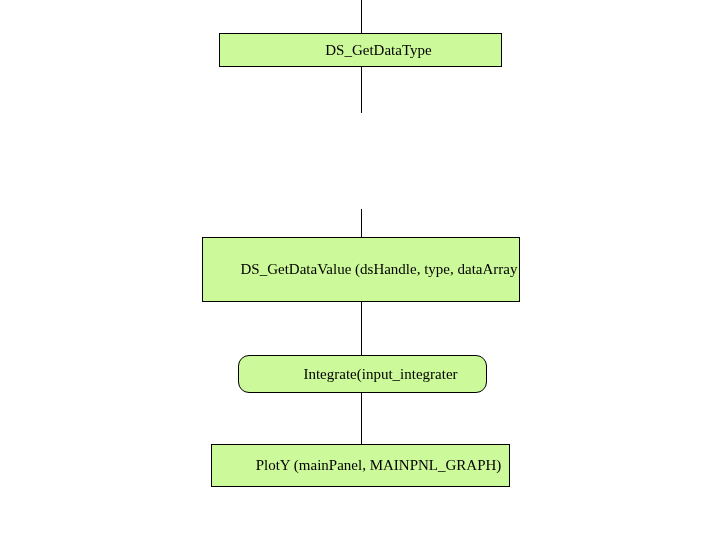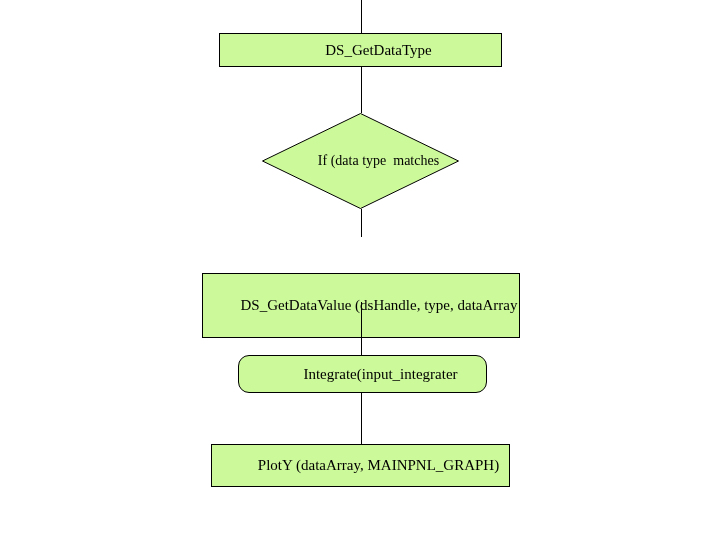--- a/index.html
+++ b/index.html
@@ -64,55 +64,49 @@
 
   
   .conn-1 { left: 361px; top: 0;     height: 33px; }
   .conn-2 { left: 361px; top: 67px;  height: 46px; }
   .conn-3 { left: 361px; top: 209px; height: 28px; }
   .conn-4 { left: 361px; top: 302px; height: 53px; }
   .conn-5 { left: 361px; top: 393px; height: 52px; }
 
   .node-1 { left: 219px; top: 33px;  width: 283px; height: 34px; }
   .node-2 { left: 262px; top: 113px; width: 197px; height: 96px; }
-  .node-3 { left: 202px; top: 237px; width: 318px; height: 65px; margin-top: 36px; }
+  .node-3 { left: 202px; top: 237px; width: 318px; height: 65px; }
   .node-4 { left: 238px; top: 355px; width: 249px; height: 38px; border-radius: 11px; }
   .node-5 { left: 211px; top: 444px; width: 299px; height: 43px; }
 </style>
 </head>
 <body style="background: rgb(255, 255, 255);">
 
 <div class="slide">
 
   <div class="connector conn-1"></div>
 
   <div class="node process node-1">
     <span class="label">DS_GetDataType</span>
   </div>
 
   <div class="connector conn-2"></div>
 
-  <div class="node decision node-2">
-    <svg viewBox="0 0 197 96" preserveAspectRatio="none">
-      <polygon points="98.5,0.5 196.5,48 98.5,95.5 0.5,48"></polygon>
-    </svg>
-    <span class="label">If (data type  matches</span>
-  </div>
 
   <div class="connector conn-3"></div>
 
   <div class="node process node-3">
     <span class="label">DS_GetDataValue (dsHandle, type, dataArray</span>
   </div>
 
   <div class="connector conn-4"></div>
 
   <div class="node process node-4">
     <span class="label">Integrate(input_integrater</span>
   </div>
 
   <div class="connector conn-5"></div>
 
   <div class="node process node-5">
-    <span class="label">PlotY (dataArray, MAINPNL_GRAPH)</span>
+    <span class="label">PlotY (mainPanel, MAINPNL_GRAPH)</span>
   </div>
 
 </div>
 
 </body></html>

